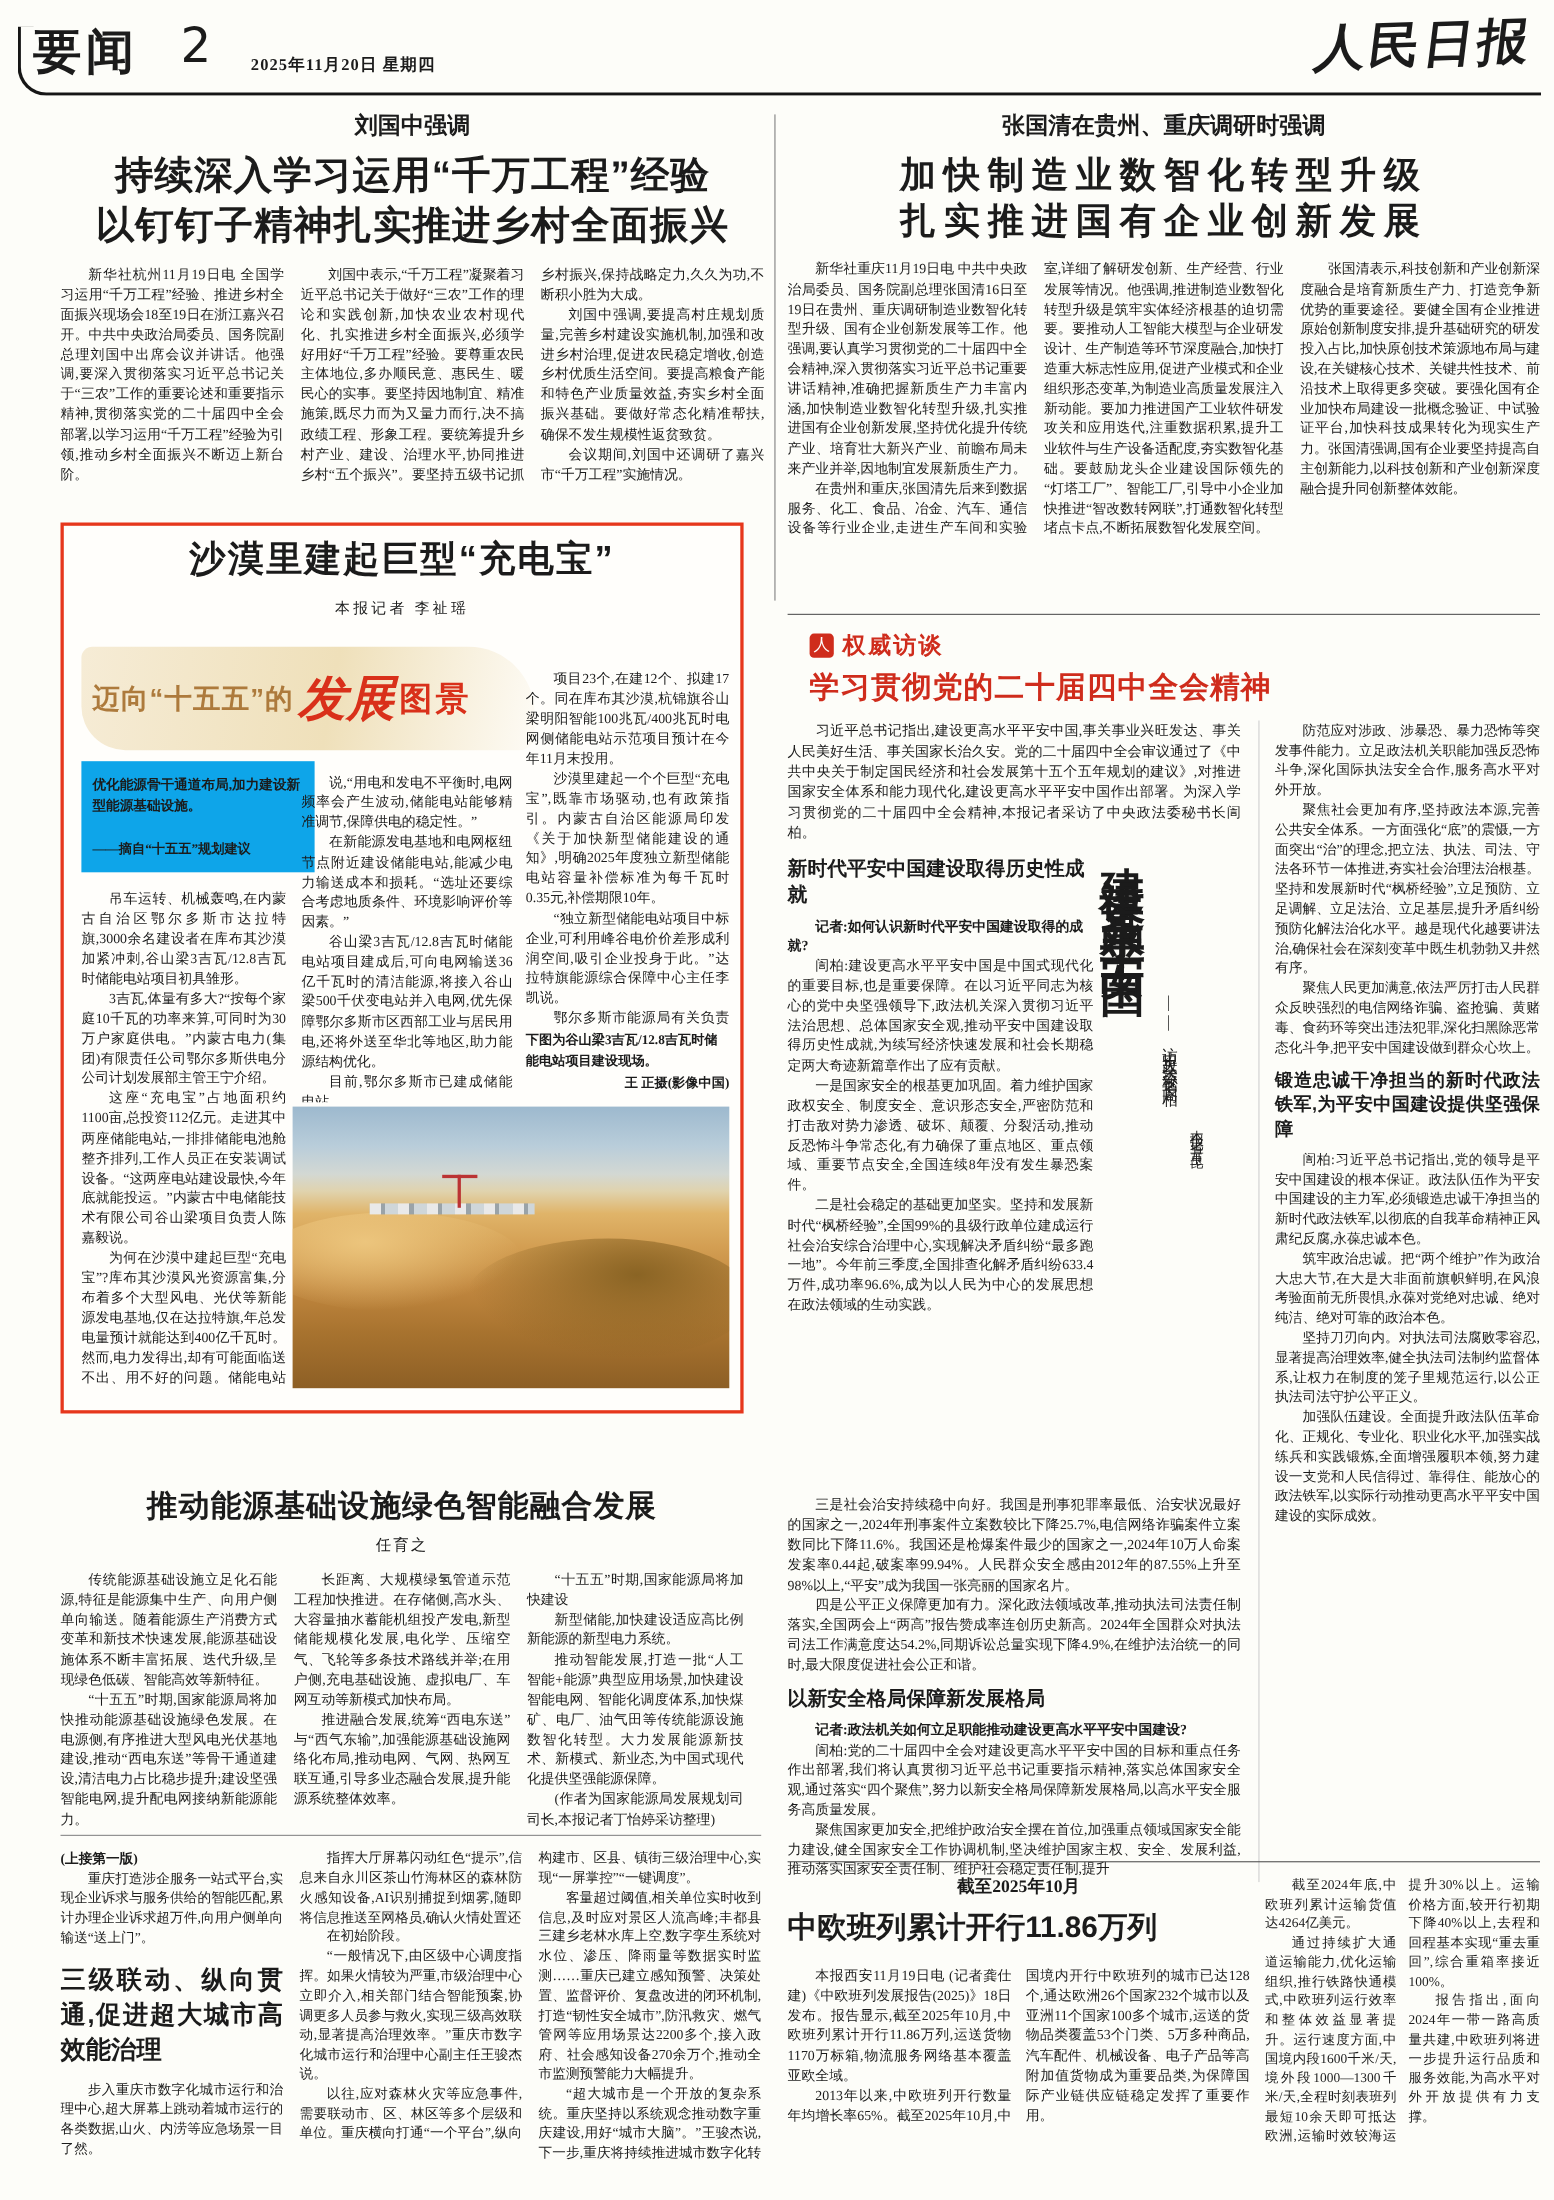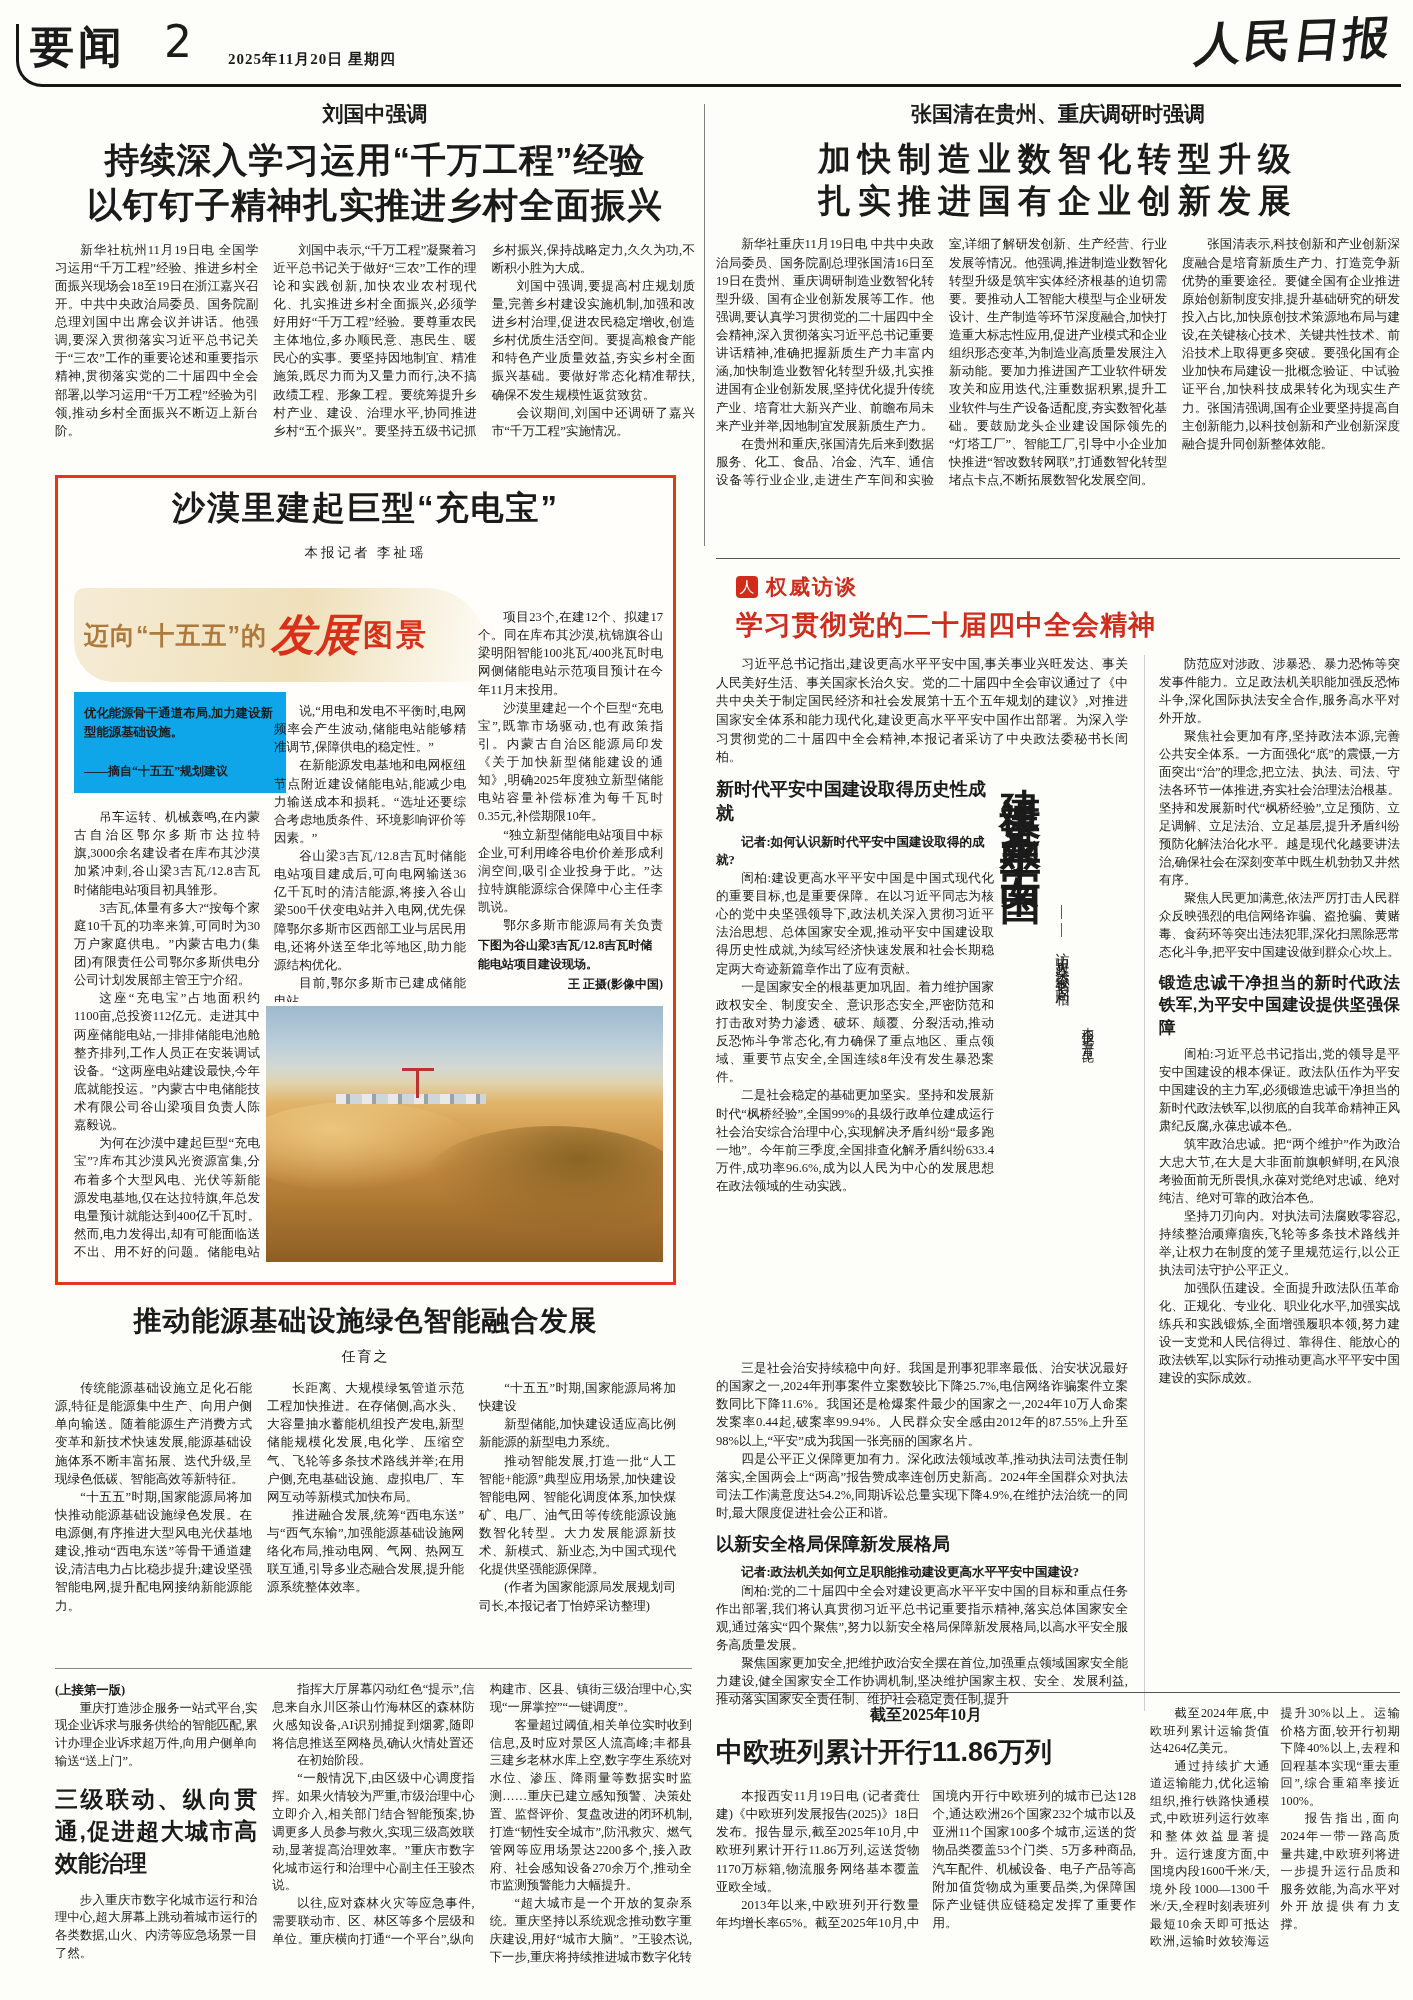--- a/index.html
+++ b/index.html
@@ -70,21 +70,21 @@
                   background:radial-gradient(ellipse at 40% 30%,#ecc57d 0%,rgba(236,197,125,0) 70%);}
   .f-photo .dune2{position:absolute;right:-20px;top:120px;width:260px;height:110px;border-radius:50%;
                   background:radial-gradient(ellipse at 60% 30%,#8a6424 0%,rgba(138,100,36,0) 70%);}
   .f-photo .site{position:absolute;left:70px;top:88px;width:150px;height:10px;
                  background:repeating-linear-gradient(90deg,#e9e9e9 0 10px,#9aa3a8 10px 14px,#cfd6d9 14px 26px);}
   .f-photo .crane{position:absolute;left:150px;top:62px;width:3px;height:30px;background:#b33;}
   .f-photo .crane:after{content:"";position:absolute;left:-14px;top:0;width:32px;height:3px;background:#b33;display:block;}
 
   
   #energy{left:55px;top:1302px;width:621px;}
-  .e-title{text-align:center;font-family:"Liberation Sans",sans-serif;font-weight:bold;font-size:28px;letter-spacing:1px;}
+  .e-title{text-align:center;font-family:"Liberation Sans",sans-serif;font-weight:bold;font-size:28px;letter-spacing:1px;margin-top:48px;}
   .e-author{text-align:center;font-size:14px;margin:8px 0 4px;letter-spacing:2px;}
   #energy .bodycols{column-count:3;column-gap:15px;height:240px;}
 
   
   #cq{left:55px;top:1668px;width:637px;border-top:1px solid #888;padding-top:12px;}
   #cq .bodycols{column-count:3;column-gap:15px;height:300px;margin-top:0;}
   #cq .it-p,#cq .it-note{font-size:12.4px;}
 
   
   #iv{left:716px;top:558px;width:684px;height:1128px;border-top:1px solid #555;padding-top:14px;}
@@ -268,21 +268,21 @@
           <div class="vr">本报记者 亓玉昆</div>
         </div>
       </div>
       <div class="iv-right">
           <p class="it-p">防范应对涉政、涉暴恐、暴力恐怖等突发事件能力。立足政法机关职能加强反恐怖斗争,深化国际执法安全合作,服务高水平对外开放。</p>
           <p class="it-p">聚焦社会更加有序,坚持政法本源,完善公共安全体系。一方面强化“底”的震慑,一方面突出“治”的理念,把立法、执法、司法、守法各环节一体推进,夯实社会治理法治根基。坚持和发展新时代“枫桥经验”,立足预防、立足调解、立足法治、立足基层,提升矛盾纠纷预防化解法治化水平。越是现代化越要讲法治,确保社会在深刻变革中既生机勃勃又井然有序。</p>
           <p class="it-p">聚焦人民更加满意,依法严厉打击人民群众反映强烈的电信网络诈骗、盗抢骗、黄赌毒、食药环等突出违法犯罪,深化扫黑除恶常态化斗争,把平安中国建设做到群众心坎上。</p>
           <h3 class="it-h3">锻造忠诚干净担当的新时代政法铁军,为平安中国建设提供坚强保障</h3>
           <p class="it-p">訚柏:习近平总书记指出,党的领导是平安中国建设的根本保证。政法队伍作为平安中国建设的主力军,必须锻造忠诚干净担当的新时代政法铁军,以彻底的自我革命精神正风肃纪反腐,永葆忠诚本色。</p>
           <p class="it-p">筑牢政治忠诚。把“两个维护”作为政治大忠大节,在大是大非面前旗帜鲜明,在风浪考验面前无所畏惧,永葆对党绝对忠诚、绝对纯洁、绝对可靠的政治本色。</p>
-          <p class="it-p">坚持刀刃向内。对执法司法腐败零容忍,持续整治顽瘴痼疾,飞轮等多条技术路线并举,让权力在制度的笼子里规范运行,以公正执法司法守护公平正义。</p>
+          <p class="it-p">坚持刀刃向内。对执法司法腐败零容忍,显著提高治理效率,健全执法司法制约监督体系,让权力在制度的笼子里规范运行,以公正执法司法守护公平正义。</p>
           <p class="it-p">加强队伍建设。全面提升政法队伍革命化、正规化、专业化、职业化水平,加强实战练兵和实践锻炼,全面增强履职本领,努力建设一支党和人民信得过、靠得住、能放心的政法铁军,以实际行动推动更高水平平安中国建设的实际成效。</p>
         </div>
     </div>
   </div>
 
   <div class="sec" id="train">
     <div class="tn-flex">
       <div class="tn-left">
         <div class="tn-kick">截至2025年10月</div>
         <div class="tn-title">中欧班列累计开行11.86万列</div>

